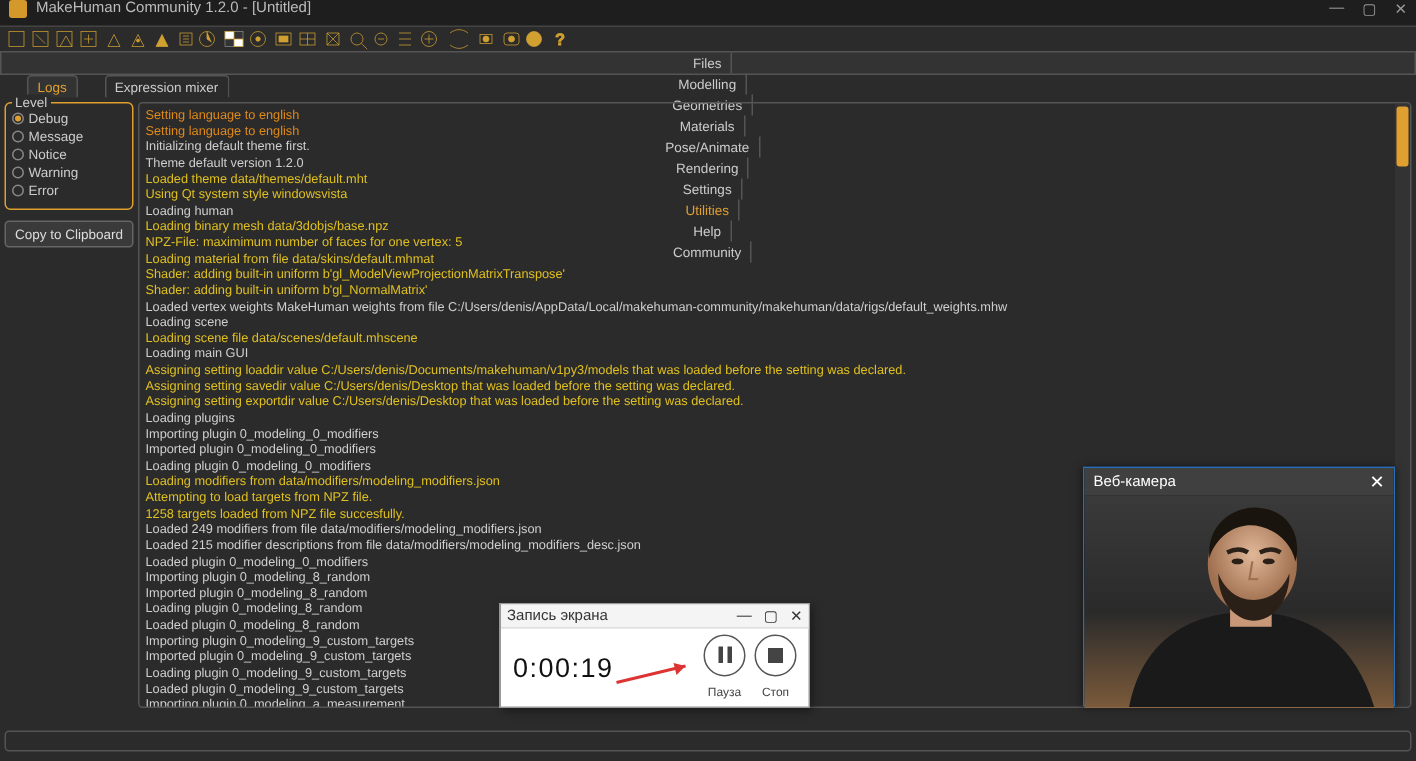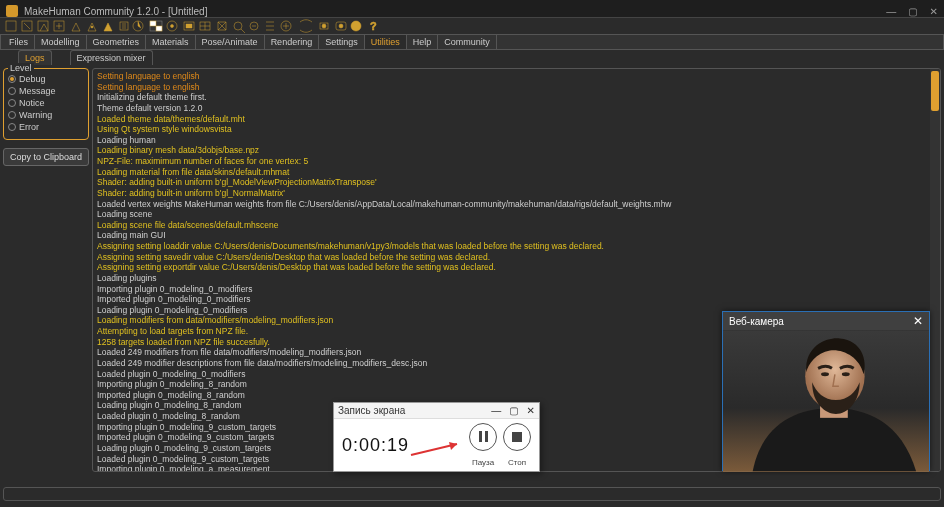--- a/index.html
+++ b/index.html
@@ -1,23 +1,23 @@
 <!DOCTYPE html>
 <html><head>
 <meta charset="utf-8">
 <style>
   * { margin:0; padding:0; box-sizing:border-box; font-family: Arial, sans-serif; }
   body { background:#2b2b2b; width:944px; height:507px; overflow:hidden; position:relative; }
-  .titlebar { height:18px; background:#1e1e1e; display:flex; align-items:flex-end; padding:0 6px; border-bottom:1px solid #444; }
+  .titlebar { height:18px; background:#1e1e1e; display:flex; align-items:flex-start; padding:0 6px; border-bottom:1px solid #444; }
   .titlebar .icon { width:12px; height:12px; background:#d4982b; margin-right:6px; border-radius:2px; }
   .titlebar .title { color:#bbb; font-size:10px; flex:1; }
   .titlebar .winbtns { display:flex; gap:12px; color:#999; font-size:10px; }
   .titlebar .winbtns span { cursor:pointer; }
   .toolbar { height:16px; background:#2b2b2b; display:flex; align-items:center; padding:0 4px; gap:4px; }
-  .menubar { height:16px; background:#333; border:1px solid #555; display:flex; align-items:center; padding:0 2px; }
+  .menubar { height:16px; background:#333; border:1px solid #555; display:flex; align-items:center; padding:0 2px;flex-direction:column; }
   .menubar .tab { color:#ccc; font-size:9px; padding:2px 6px; border-right:1px solid #555; cursor:pointer; }
   .menubar .tab.active { background:#2b2b2b; color:#e0a030; }
   .subbar { height:15px; background:#2b2b2b; display:flex; align-items:center; padding:0 2px; }
   .subbar .stab { color:#ccc; font-size:9px; padding:2px 6px; border:1px solid #555; border-bottom:none; border-radius:3px 3px 0 0; margin-right:2px; cursor:pointer;margin-left:16px; }
   .subbar .stab.active { background:#333; color:#e0a030; }
   .content { display:flex; height:410px; }
   .sidebar { width:92px; padding:3px; }
   .panel { border:1px solid #e0a030; border-radius:4px; padding:4px 4px 6px 4px; position:relative; margin-bottom:6px; }
   .panel .plabel { position:absolute; top:-6px; left:4px; background:#2b2b2b; color:#ccc; font-size:9px; padding:0 2px; }
   .radio-row { display:flex; align-items:center; color:#ccc; font-size:9px; padding:1px 0; gap:3px; }
@@ -183,21 +183,21 @@
         <div class="logline c-yellow">Assigning setting savedir value C:/Users/denis/Desktop that was loaded before the setting was declared.</div>
         <div class="logline c-yellow">Assigning setting exportdir value C:/Users/denis/Desktop that was loaded before the setting was declared.</div>
         <div class="logline c-white">Loading plugins</div>
         <div class="logline c-white">Importing plugin 0_modeling_0_modifiers</div>
         <div class="logline c-white">Imported plugin 0_modeling_0_modifiers</div>
         <div class="logline c-white">Loading plugin 0_modeling_0_modifiers</div>
         <div class="logline c-yellow">Loading modifiers from data/modifiers/modeling_modifiers.json</div>
         <div class="logline c-yellow">Attempting to load targets from NPZ file.</div>
         <div class="logline c-yellow">1258 targets loaded from NPZ file succesfully.</div>
         <div class="logline c-white">Loaded 249 modifiers from file data/modifiers/modeling_modifiers.json</div>
-        <div class="logline c-white">Loaded 249 modifier descriptions from file data/modifiers/modeling_modifiers_desc.json</div>
+        <div class="logline c-white">Loaded 215 modifier descriptions from file data/modifiers/modeling_modifiers_desc.json</div>
         <div class="logline c-white">Loaded plugin 0_modeling_0_modifiers</div>
         <div class="logline c-white">Importing plugin 0_modeling_8_random</div>
         <div class="logline c-white">Imported plugin 0_modeling_8_random</div>
         <div class="logline c-white">Loading plugin 0_modeling_8_random</div>
         <div class="logline c-white">Loaded plugin 0_modeling_8_random</div>
         <div class="logline c-white">Importing plugin 0_modeling_9_custom_targets</div>
         <div class="logline c-white">Imported plugin 0_modeling_9_custom_targets</div>
         <div class="logline c-white">Loading plugin 0_modeling_9_custom_targets</div>
         <div class="logline c-white">Loaded plugin 0_modeling_9_custom_targets</div>
         <div class="logline c-white">Importing plugin 0_modeling_a_measurement</div>

